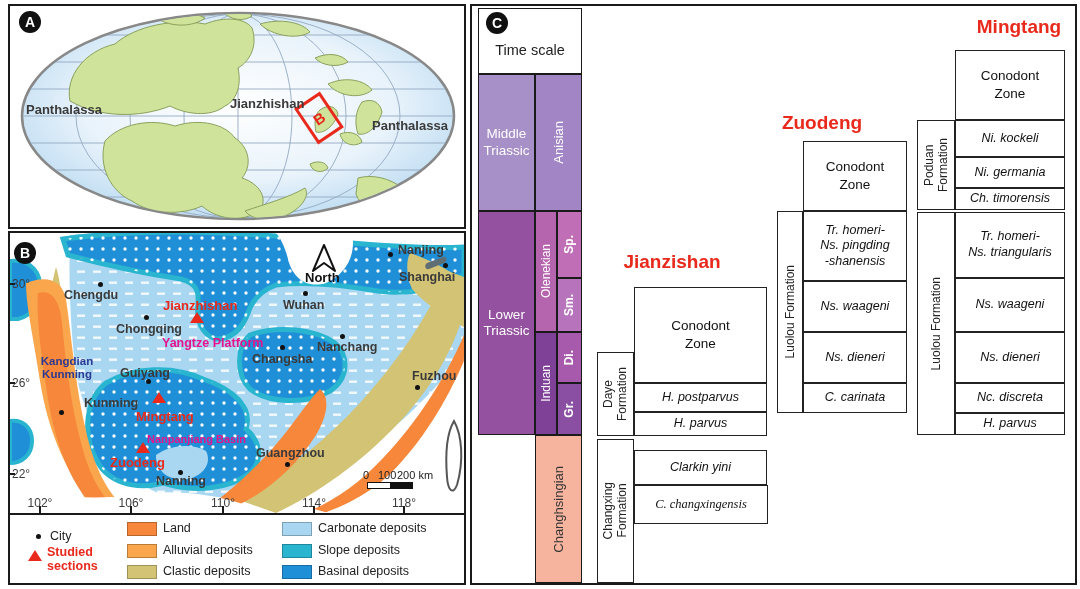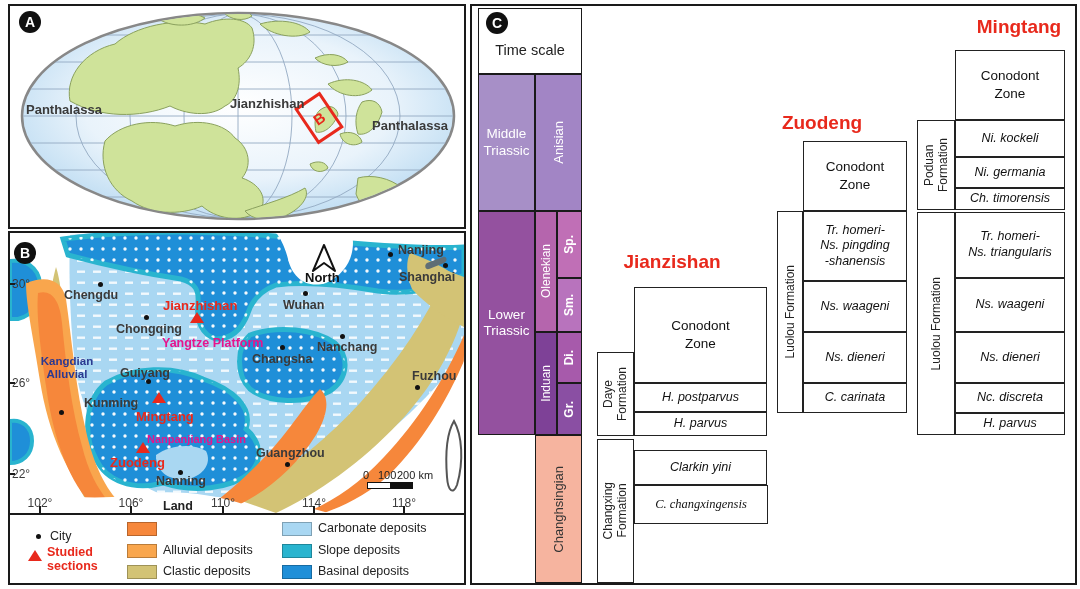--- a/index.html
+++ b/index.html
@@ -325,39 +325,39 @@
       <div class="maplabel" style="left: 156px; top: 474px;">Nanning</div>
       <div class="tri" style="left: 190px; top: 312px;"></div>
       <div class="seclabel" style="left: 163px; top: 298px;">Jianzhishan</div>
       <div class="tri" style="left: 152px; top: 392px;"></div>
       <div class="seclabel" style="left: 136px; top: 409px;">Mingtang</div>
       <div class="tri" style="left: 136px; top: 442px;"></div>
       <div class="seclabel" style="left: 110px; top: 455px;">Zuodeng</div>
       <div class="regmagenta" style="left: 162px; top: 336px; font-size: 12.5px; line-height: 1.15;">Yangtze Platform</div>
       <div class="regmagenta" style="left: 147px; top: 433px; font-size: 11px; line-height: 1.15;">Nanpanjiang Basin</div>
       <div class="regnavy" style="left: 36px; top: 355px; font-size: 11.5px; line-height: 1.15; width: 62px;">Kangdian
-Alluvial</div>
+Kunming</div>
       <div class="axlabel" style="left: 12px; top: 277px;">30°</div>
       <div class="tick" style="left: 8px; top: 283px; width: 7px; height: 2px;"></div>
       <div class="axlabel" style="left: 12px; top: 376px;">26°</div>
       <div class="tick" style="left: 8px; top: 382px; width: 7px; height: 2px;"></div>
       <div class="axlabel" style="left: 12px; top: 467px;">22°</div>
       <div class="tick" style="left: 8px; top: 473px; width: 7px; height: 2px;"></div>
       <div class="axlabel" style="left: 18px; top: 496px; width: 44px; text-align: center;">102°</div>
       <div class="tick" style="left: 39px; top: 506px; width: 2px; height: 8px;"></div>
       <div class="axlabel" style="left: 109px; top: 496px; width: 44px; text-align: center;">106°</div>
       <div class="tick" style="left: 130px; top: 506px; width: 2px; height: 8px;"></div>
       <div class="axlabel" style="left: 201px; top: 496px; width: 44px; text-align: center;">110°</div>
       <div class="tick" style="left: 222px; top: 506px; width: 2px; height: 8px;"></div>
       <div class="axlabel" style="left: 292px; top: 496px; width: 44px; text-align: center;">114°</div>
       <div class="tick" style="left: 313px; top: 506px; width: 2px; height: 8px;"></div>
       <div class="axlabel" style="left: 382px; top: 496px; width: 44px; text-align: center;">118°</div>
       <div class="tick" style="left: 403px; top: 506px; width: 2px; height: 8px;"></div>
       <div class="sw" style="left: 127px; top: 522px; background: rgb(246, 135, 59);"></div>
-      <div class="legendlabel" style="left: 163px; top: 499px; font-weight: bold;">Land</div>
+      <div class="legendlabel" style="left: 163px; top: 521px;">Land</div>
       <div class="sw" style="left: 127px; top: 544px; background: rgb(249, 166, 77);"></div>
       <div class="legendlabel" style="left: 163px; top: 543px;">Alluvial deposits</div>
       <div class="sw" style="left: 127px; top: 565px; background: rgb(211, 195, 117);"></div>
       <div class="legendlabel" style="left: 163px; top: 564px;">Clastic deposits</div>
       <div class="sw sw-dashes" style="left: 282px; top: 522px; background: rgb(169, 215, 242);"></div>
       <div class="legendlabel" style="left: 318px; top: 521px;">Carbonate deposits</div>
       <div class="sw sw-dots" style="left: 282px; top: 544px; background: rgb(41, 180, 207);"></div>
       <div class="legendlabel" style="left: 318px; top: 543px;">Slope deposits</div>
       <div class="sw sw-dots" style="left: 282px; top: 565px; background: rgb(31, 143, 216);"></div>
       <div class="legendlabel" style="left: 318px; top: 564px;">Basinal deposits</div>

